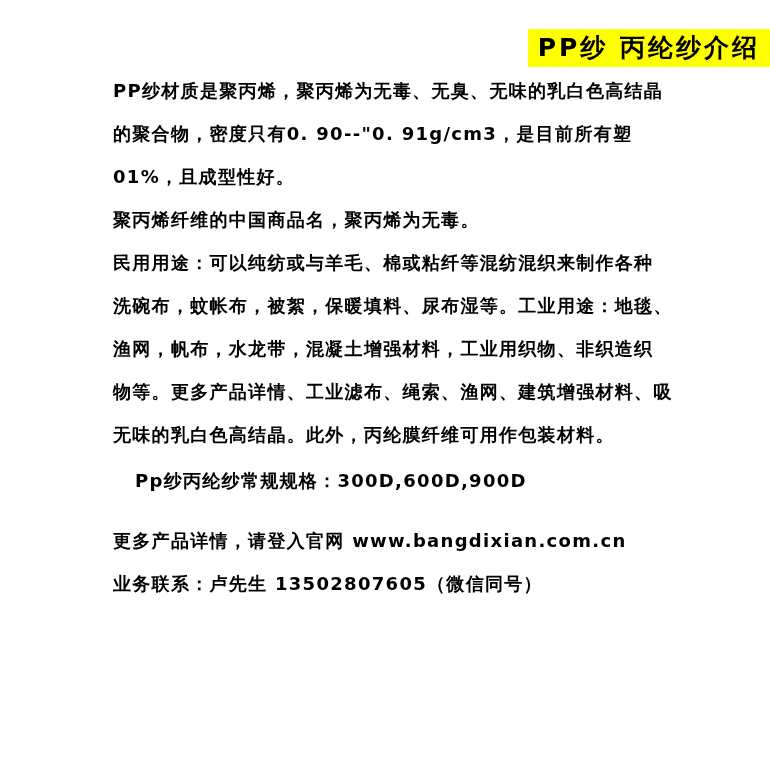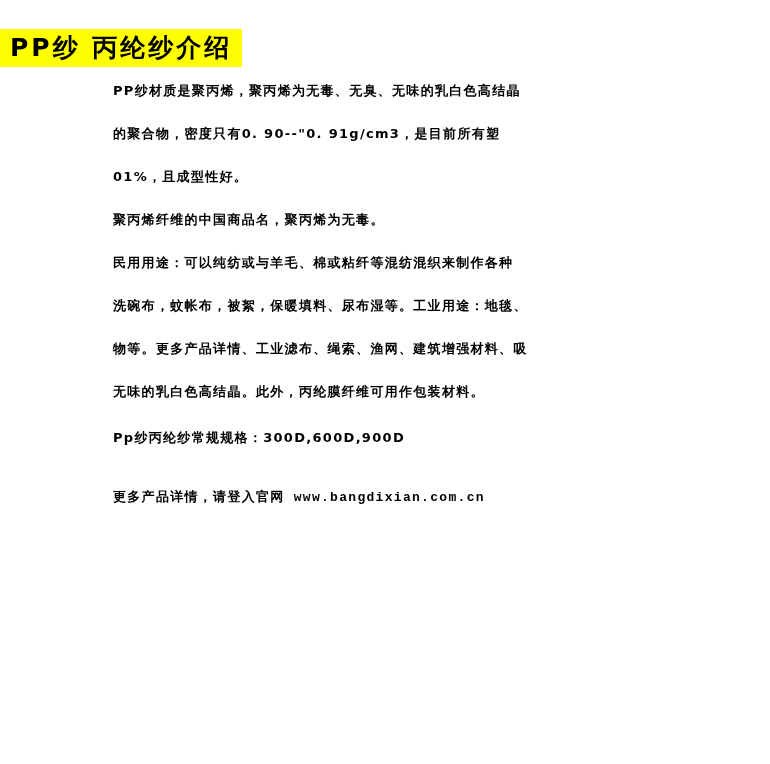--- a/index.html
+++ b/index.html
@@ -11,69 +11,71 @@
     position: relative;
     width: 770px;
     height: 764px;
     background: #ffffff;
     overflow: hidden;
     font-family: "DejaVu Sans", "Liberation Sans", sans-serif;
     font-weight: 700;
     color: #000000;
   }
   .title-row {
-    text-align: left;
+    text-align: right;
     padding-top: 29px;
   }
   .title-highlight {
     display: inline-block;
     background: #ffff00;
     font-size: 25px;
     line-height: 32px;
     padding: 3px 10px;
     letter-spacing: 3px;
     white-space: nowrap;
   }
   .body-text {
     margin-left: 113px;
     margin-top: 2px;
   }
   .text-line {
-    font-size: 13px;
+    font-size: 18px;
     line-height: 43px;
     letter-spacing: 1.3px;
     white-space: nowrap;
   }
   .spec-line {
     margin-top: 3px;
+    margin-left: 22px;
   }
   .contact-block {
     margin-top: 17px;
-    font-family: Liberation Mono, monospace;
   }
 </style>
 </head>
 <body>
 
 <div class="page">
 
   <div class="title-row">
     <span class="title-highlight">PP纱 丙纶纱介绍</span>
   </div>
 
   <div class="body-text">
     <div class="text-line">PP纱材质是聚丙烯，聚丙烯为无毒、无臭、无味的乳白色高结晶</div>
     <div class="text-line">的聚合物，密度只有0. 90--"0. 91g/cm3，是目前所有塑</div>
     <div class="text-line">01%，且成型性好。</div>
     <div class="text-line">聚丙烯纤维的中国商品名，聚丙烯为无毒。</div>
     <div class="text-line">民用用途：可以纯纺或与羊毛、棉或粘纤等混纺混织来制作各种</div>
     <div class="text-line">洗碗布，蚊帐布，被絮，保暖填料、尿布湿等。工业用途：地毯、</div>
+    <div class="text-line">渔网，帆布，水龙带，混凝土增强材料，工业用织物、非织造织</div>
     <div class="text-line">物等。更多产品详情、工业滤布、绳索、渔网、建筑增强材料、吸</div>
     <div class="text-line">无味的乳白色高结晶。此外，丙纶膜纤维可用作包装材料。</div>
 
     <div class="text-line spec-line">Pp纱丙纶纱常规规格：300D,600D,900D</div>
 
     <div class="contact-block">
       <div class="text-line">更多产品详情，请登入官网 www.bangdixian.com.cn</div>
+      <div class="text-line">业务联系：卢先生 13502807605（微信同号）</div>
     </div>
   </div>
 
 </div>
 
 </body></html>

